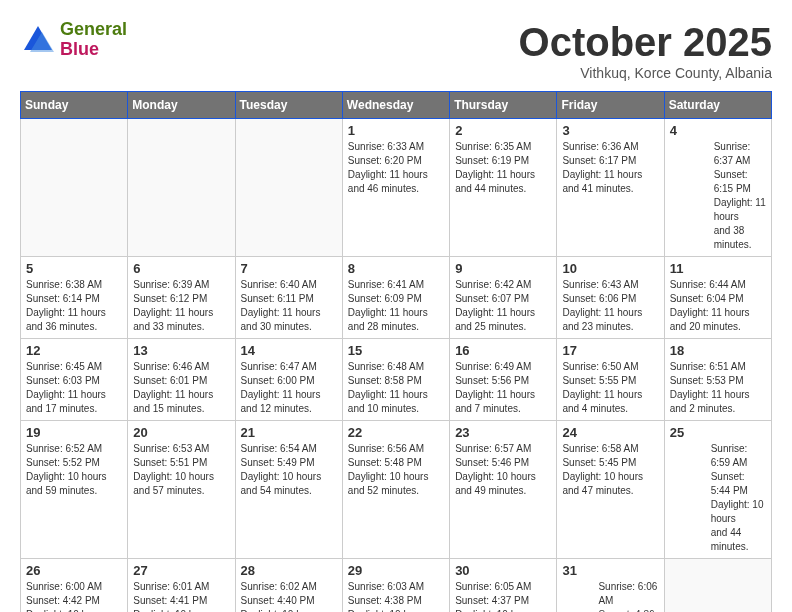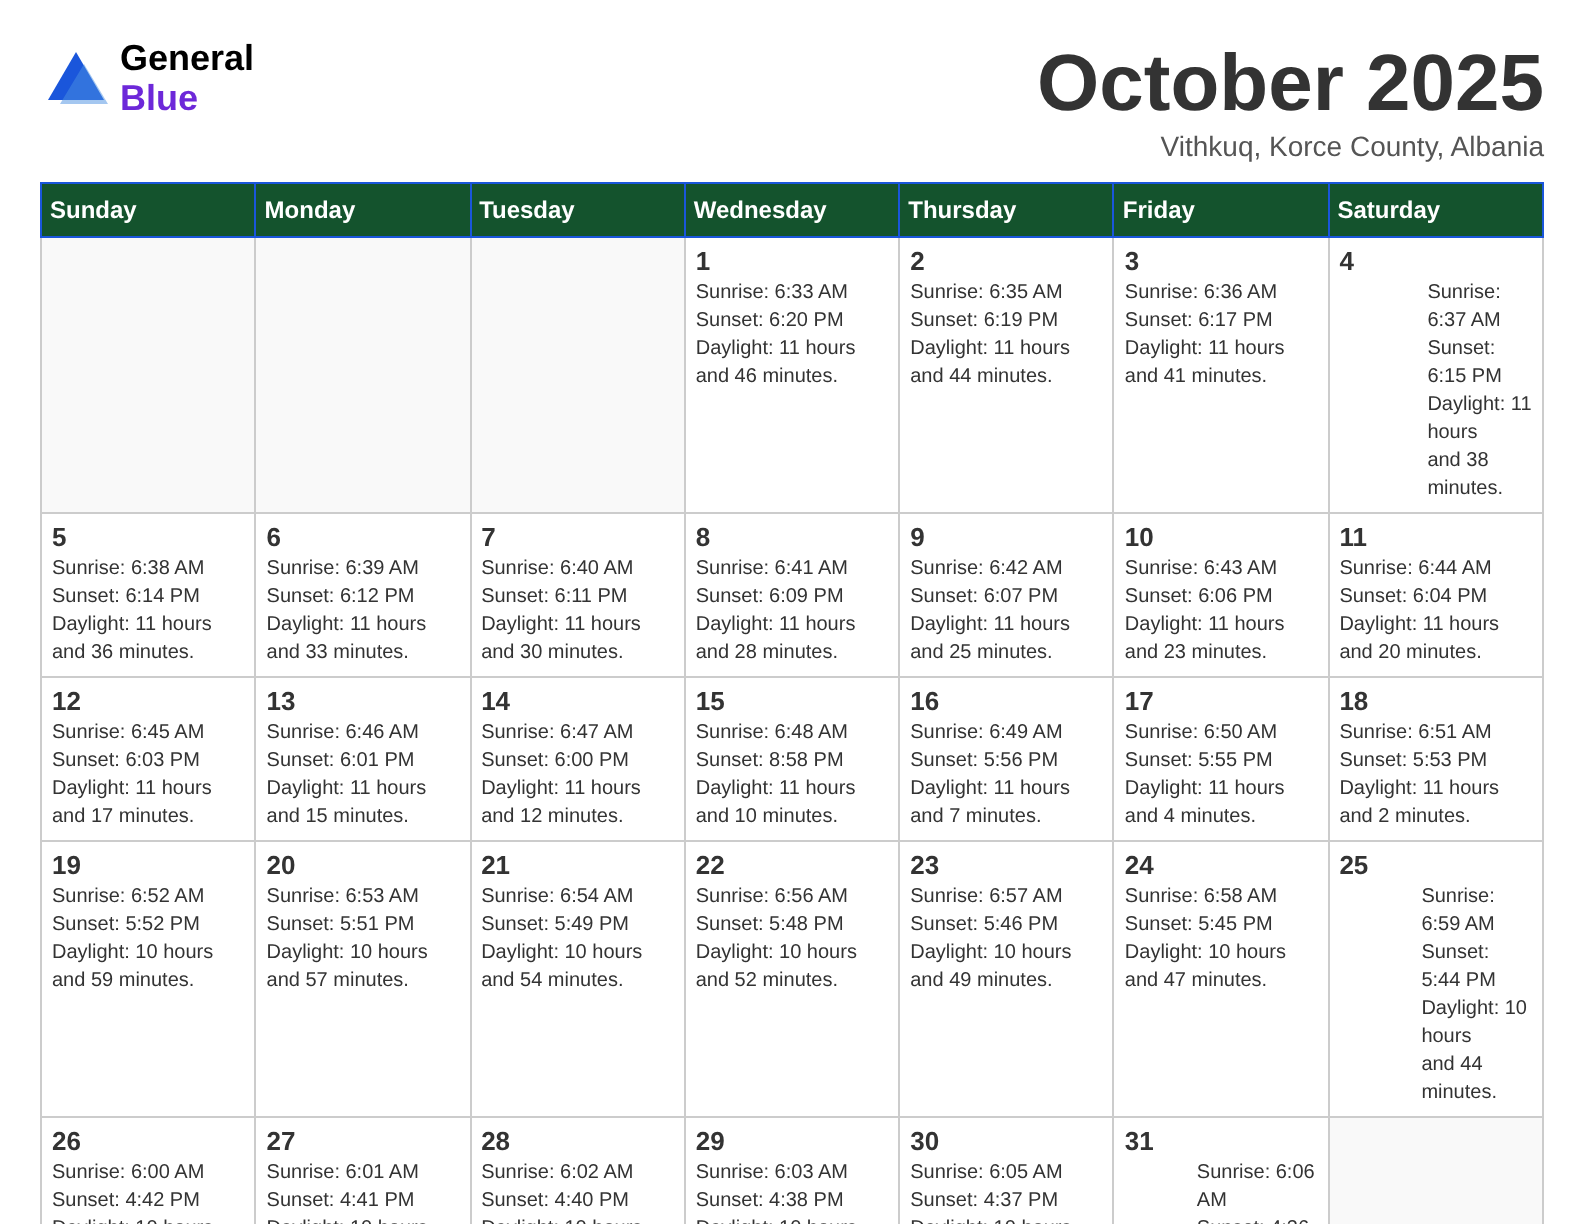--- a/index.html
+++ b/index.html
@@ -21,22 +21,22 @@
       align-items: center;
       gap: 4px;
     }
     .logo-text {
       display: flex;
       flex-direction: column;
       font-weight: bold;
       font-size: 18px;
       line-height: 1.1;
     }
-    .logo-general { color: #000000; }
-    .logo-blue { color: #6d28d9; }
+    .logo-general { color: #4d7c0f; }
+    .logo-blue { color: #be185d; }
     .logo-icon {
       width: 36px;
       height: 36px;
     }
     .title-section {
       text-align: right;
     }
     .month-title {
       font-size: 40px;
       font-weight: bold;
@@ -45,21 +45,21 @@
     .subtitle {
       font-size: 14px;
       color: #555;
     }
     .calendar {
       width: 100%;
       border-collapse: collapse;
       font-size: 10.5px;
     }
     .calendar th {
-      background-color: #14532d;
+      background-color: #737373;
       color: #fff;
       padding: 6px 4px;
       text-align: left;
       font-size: 12px;
       font-weight: bold;
       border: 1px solid #1a56db;
     }
     .calendar td {
       border: 1px solid #ccc;
       padding: 4px 5px;

